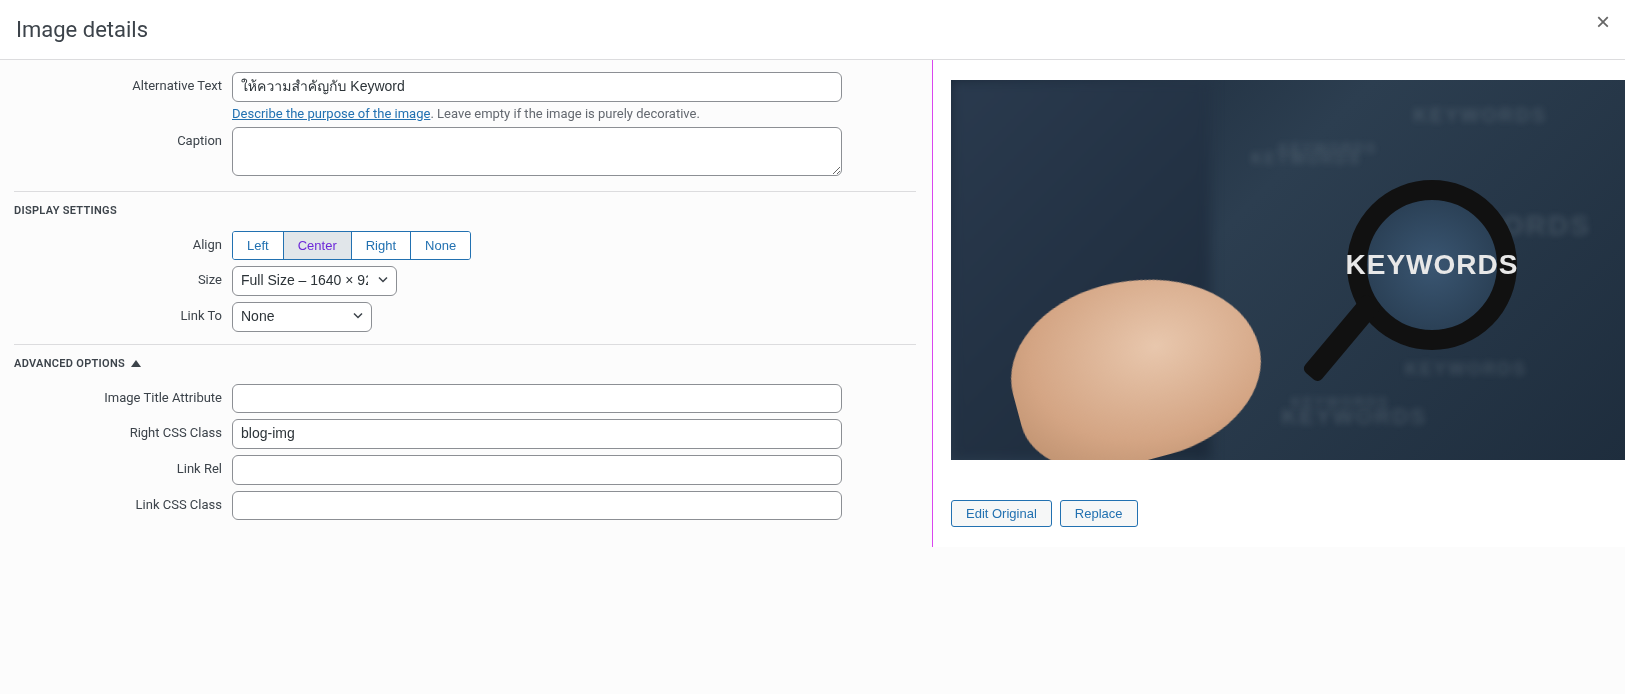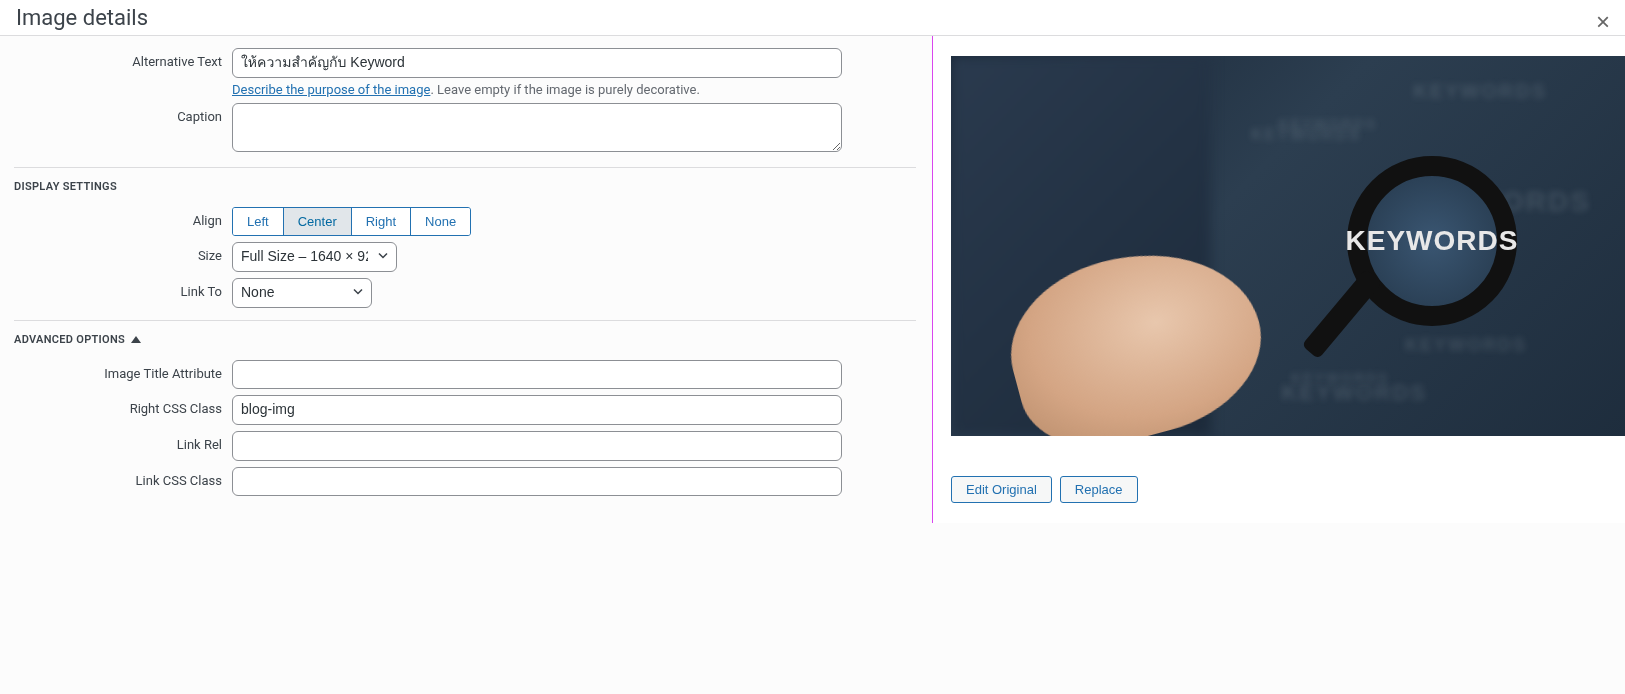--- a/index.html
+++ b/index.html
@@ -6,21 +6,21 @@
     body {
       font-family: -apple-system, BlinkMacSystemFont, "Segoe UI", Roboto, Oxygen-Sans, Ubuntu, Cantarell, "Helvetica Neue", sans-serif;
       font-size: 13px;
       color: #32373c;
       background: #fcfcfc;
     }
     .modal-header {
       background: #fff;
       border-bottom: 1px solid #dcdcde;
       padding: 0;
-      height: 36px;
+      height: 60px;
       display: flex;
       align-items: center;
       position: relative;
     }
     .modal-header h1 {
       font-size: 22px;
       font-weight: 400;
       line-height: 44px;
       padding: 0 16px;
       color: #3c434a;
@@ -145,21 +145,21 @@
       background: #fff;
       color: #2271b1;
       border: none;
       border-right: 1px solid #2271b1;
       font-size: 13px;
       cursor: pointer;
     }
     .btn-group .align-btn:last-child { border-right: none; }
     .btn-group .align-btn.active {
       background: #e1e6ea;
-      color: #0369a1;
+      color: #6d28d9;
     }
     .checkbox-row {
       display: flex;
       align-items: center;
       gap: 8px;
       padding: 2px 0 10px 0;
     }
     .checkbox-row input[type="checkbox"] {
       width: 16px;
       height: 16px;

